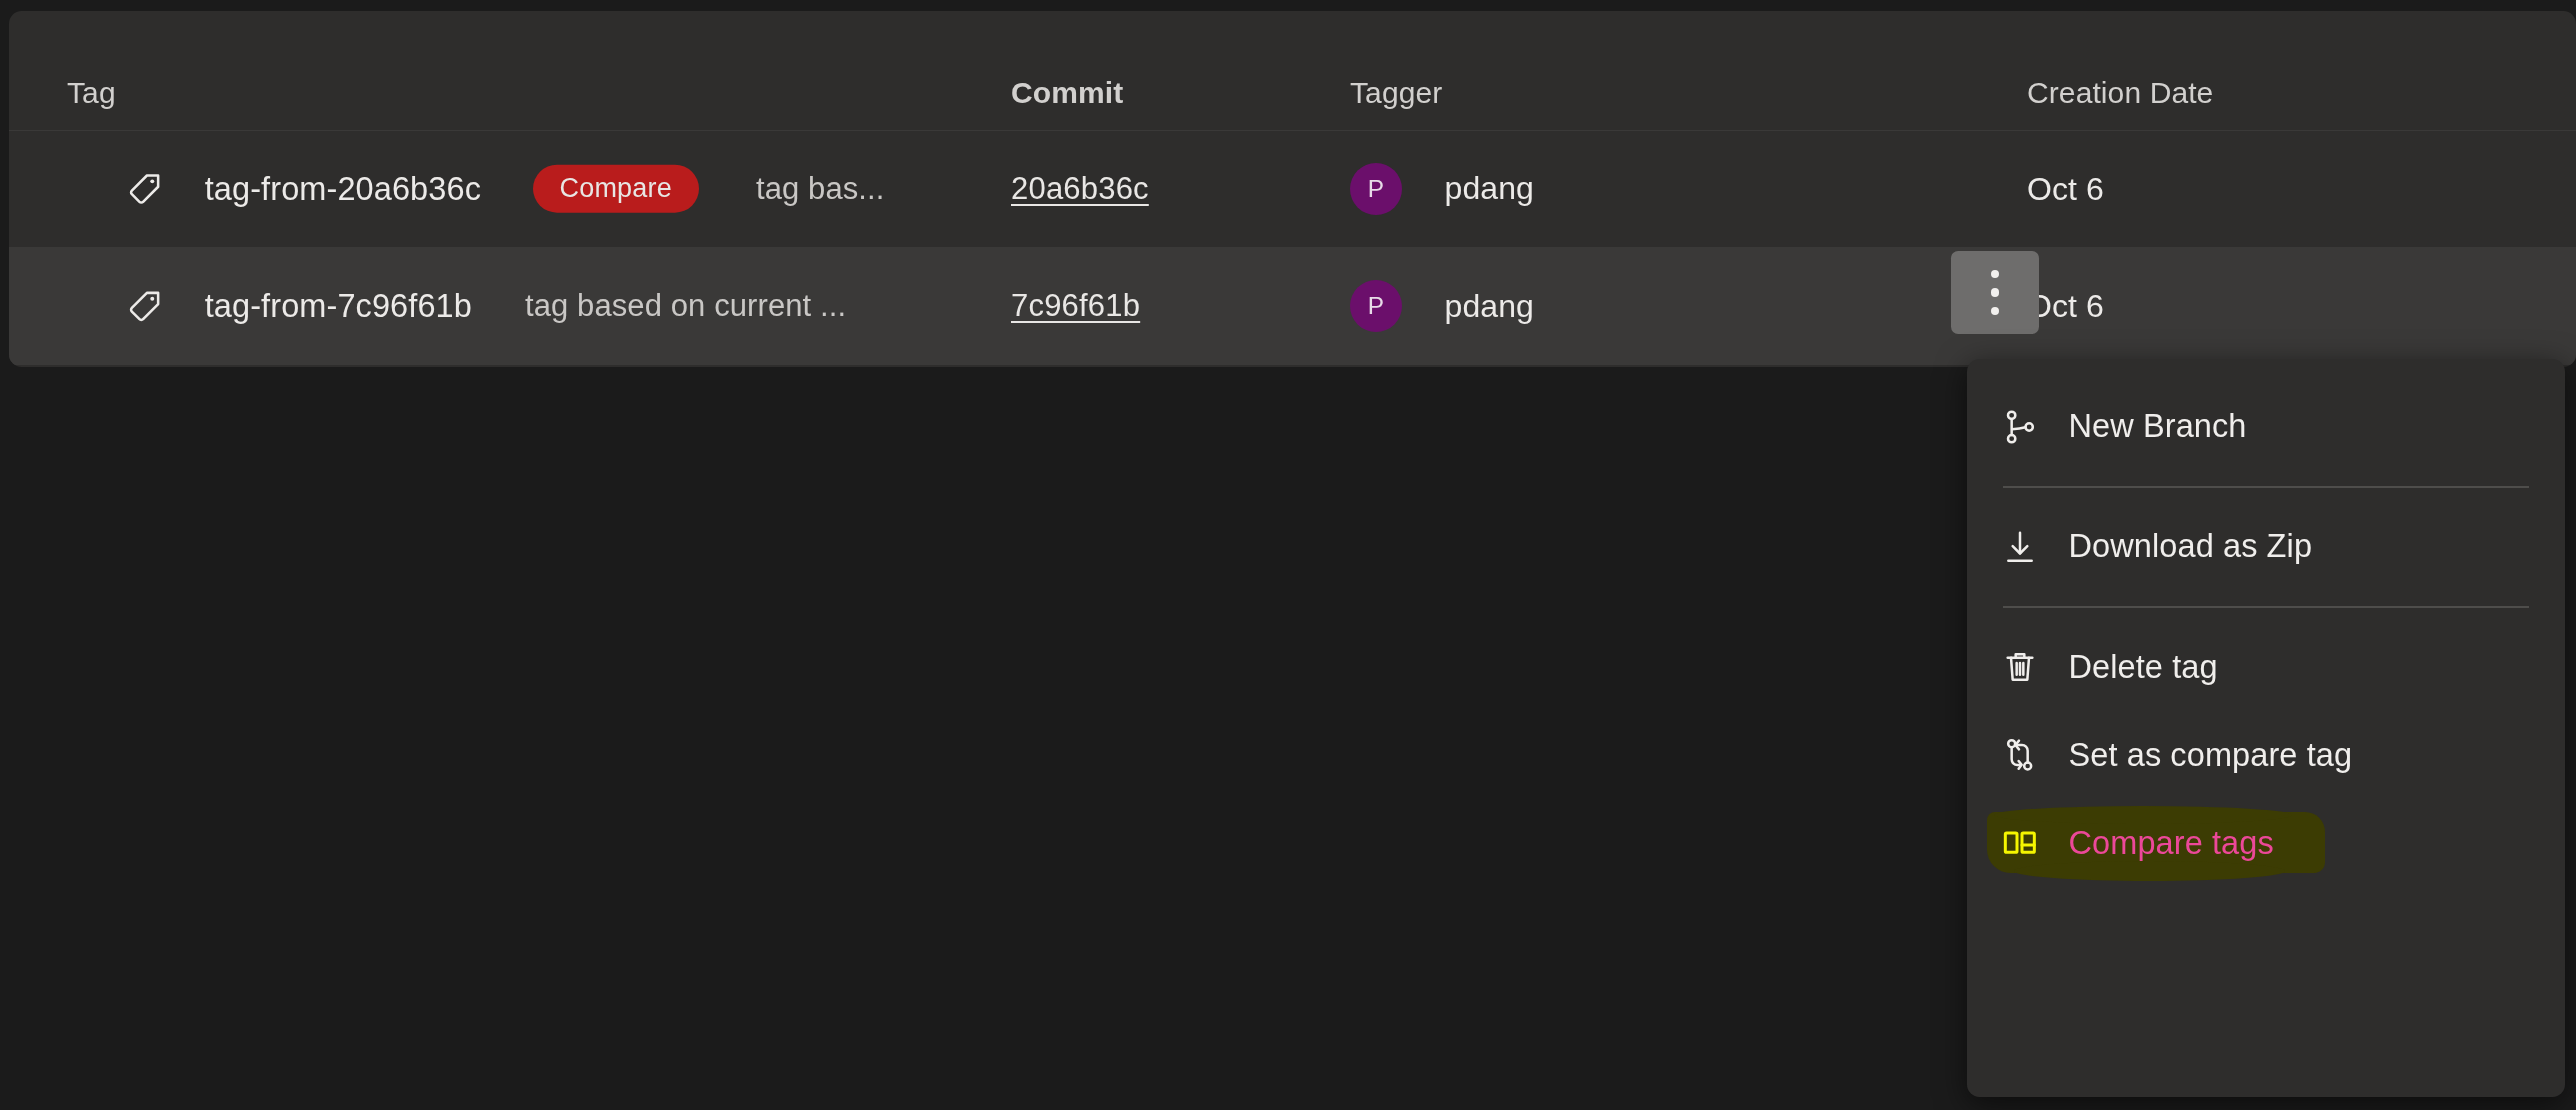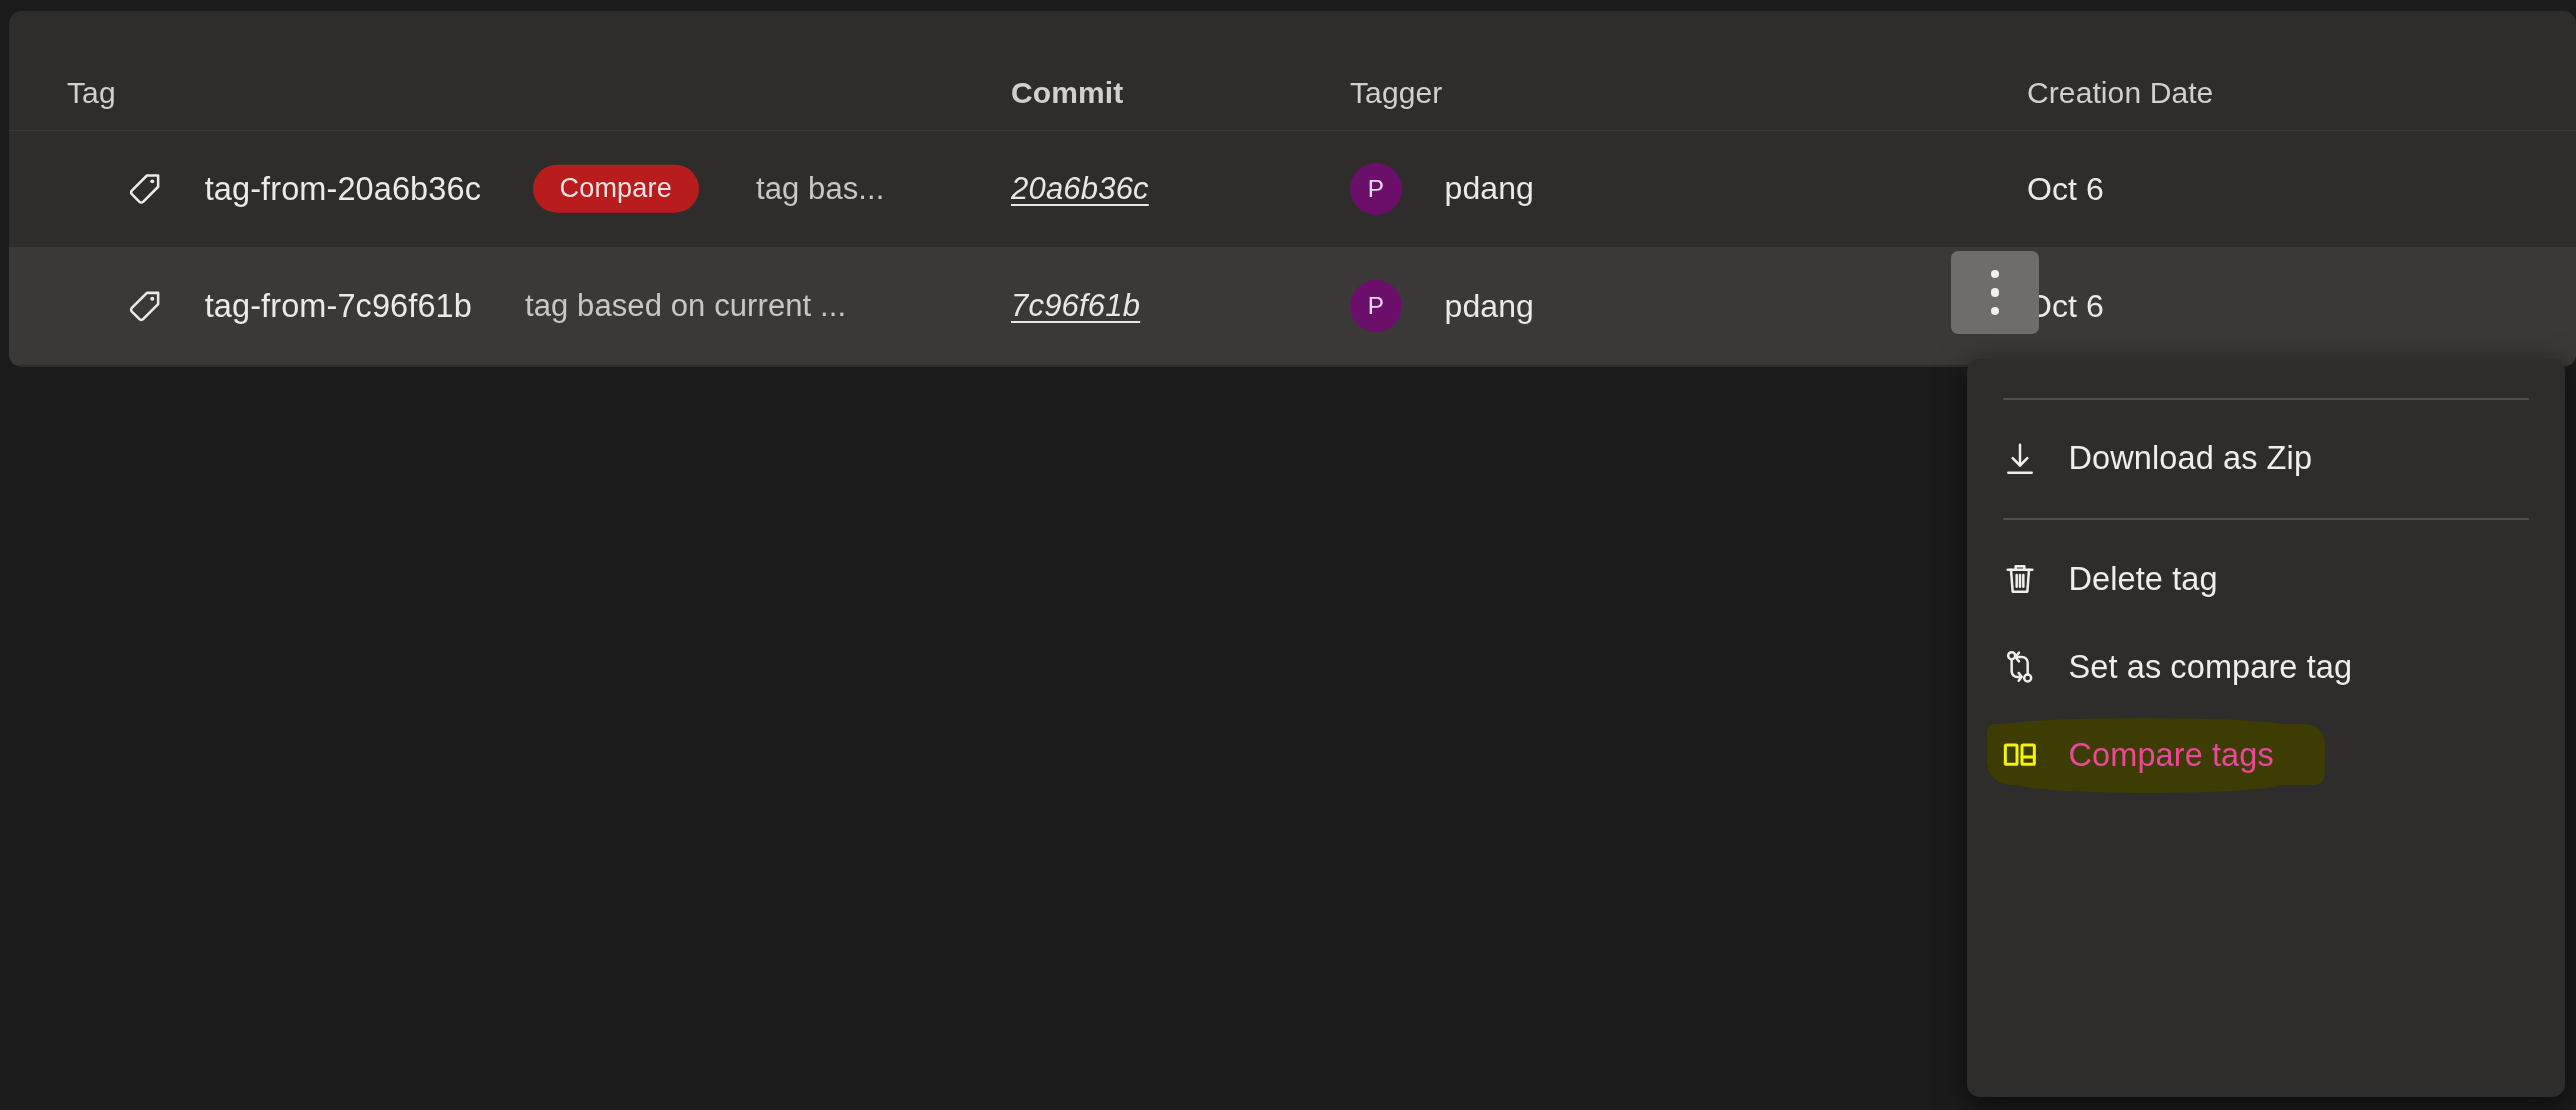--- a/index.html
+++ b/index.html
@@ -63,21 +63,21 @@
     position: absolute;
     top: 50%;
     transform: translateY(-50%);
     display: flex;
     align-items: center;
     white-space: nowrap;
     gap: 19px;
   }
 
   .cell-tag   { left: 117px; }
-  .cell-commit{ left: 1002px; font-style: italic; }
+  .cell-commit{ left: 1002px; }
   .cell-tagger{ left: 1341px; }
   .cell-date  { left: 2018px; }
 
   .tag-icon {
     width: 38px;
     height: 38px;
     margin-right: 21.7px;
     flex: 0 0 auto;
   }
   .tag-icon svg { display: block; width: 38px; height: 38px; }
@@ -318,20 +318,32 @@
   </div>
 
   <button class="kebab-btn">
     <span class="kebab-dot"></span>
     <span class="kebab-dot"></span>
     <span class="kebab-dot"></span>
   </button>
 
   <div class="context-menu">
 
+    <div class="menu-item">
+      <span class="menu-icon">
+        <svg width="40" height="40" viewBox="0 0 24 24" fill="none" stroke="#f0eeec" stroke-width="1.5" stroke-linecap="round" stroke-linejoin="round">
+          <circle cx="7" cy="5" r="2.2"></circle>
+          <circle cx="7" cy="19" r="2.2"></circle>
+          <circle cx="17.5" cy="12" r="2.2"></circle>
+          <path d="M7 7.2v9.6"></path>
+          <path d="M7.3 13.4c2.6-.2 5.6-.6 8-1.2"></path>
+        </svg>
+      </span>
+      <span class="menu-label">New Branch</span>
+    </div>
 
     <div class="menu-sep"></div>
 
     <div class="menu-item">
       <span class="menu-icon">
         <svg width="40" height="40" viewBox="0 0 24 24" fill="none" stroke="#f0eeec" stroke-width="1.5" stroke-linecap="round" stroke-linejoin="round">
           <path d="M12 3.5v12.2"></path>
           <path d="M7.6 11.5L12 15.9l4.4-4.4"></path>
           <path d="M5 20.2h14"></path>
         </svg>

